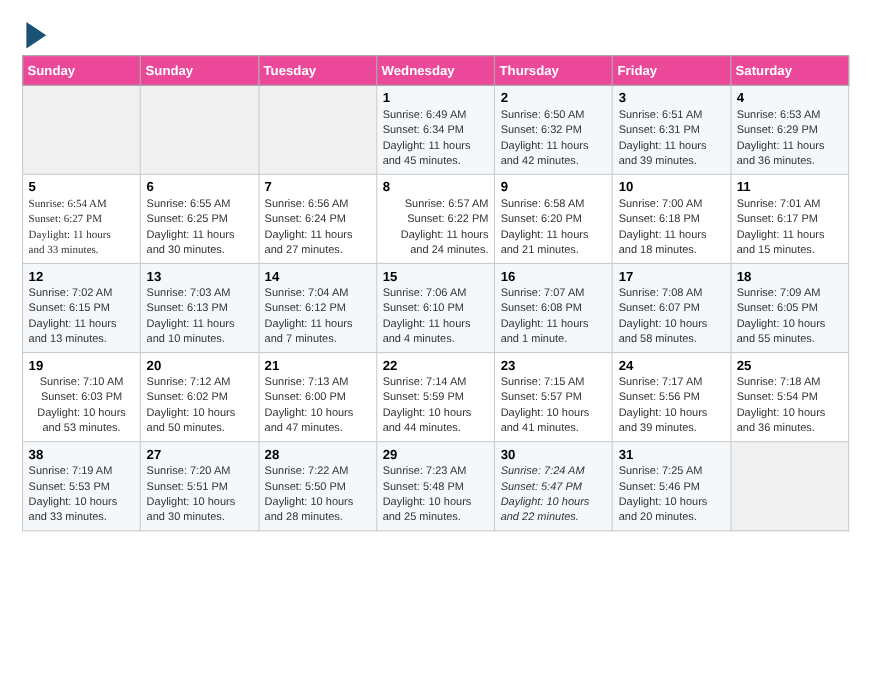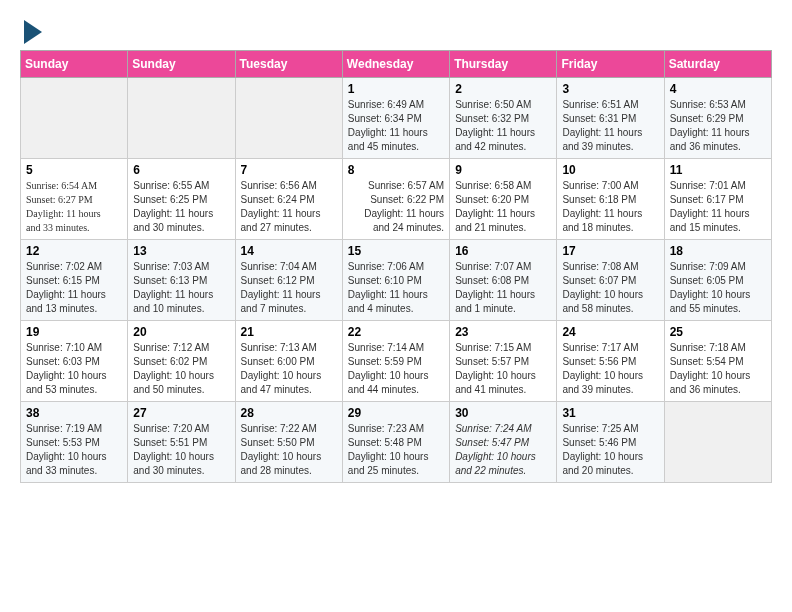--- a/index.html
+++ b/index.html
@@ -257,21 +257,21 @@
           <span class="day-number">18</span>
           <div class="day-info" style="white-space: pre-line;">Sunrise: 7:09 AM
 Sunset: 6:05 PM
 Daylight: 10 hours
 and 55 minutes.</div>
         </td>
       </tr>
       <tr>
         <td>
           <span class="day-number">19</span>
-          <div class="day-info" style="white-space: pre-line;">Sunrise: 7:10 AM
+          <div class="day-info" style="white-space: pre-line; text-align: center;">Sunrise: 7:10 AM
 Sunset: 6:03 PM
 Daylight: 10 hours
 and 53 minutes.</div>
         </td>
         <td>
           <span class="day-number">20</span>
           <div class="day-info" style="white-space: pre-line;">Sunrise: 7:12 AM
 Sunset: 6:02 PM
 Daylight: 10 hours
 and 50 minutes.</div>

